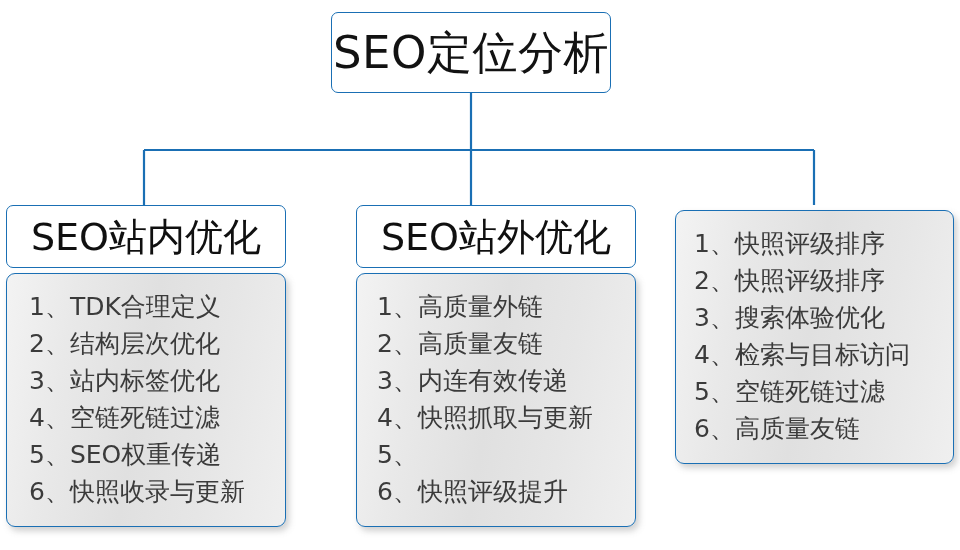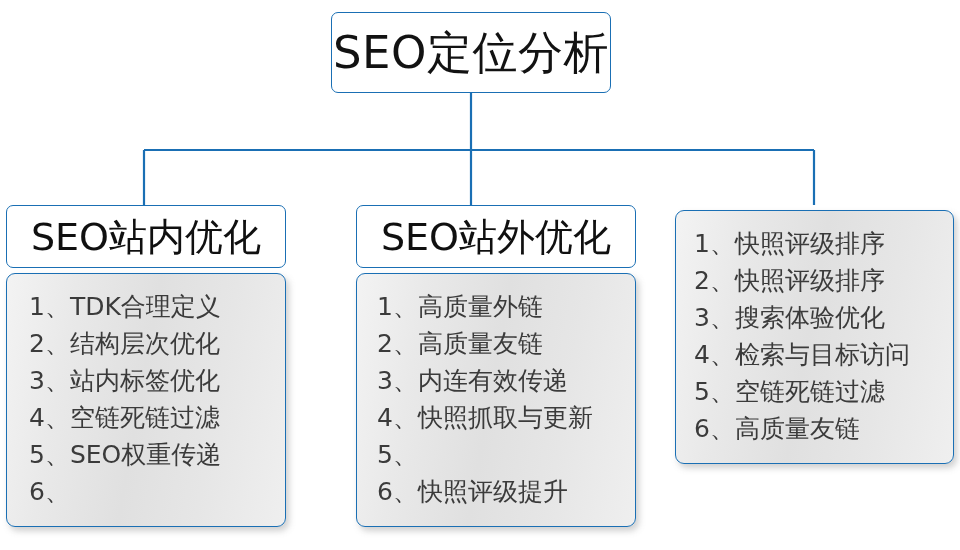--- a/index.html
+++ b/index.html
@@ -168,20 +168,21 @@
         <span class="item-text">空链死链过滤</span>
       </div>
       <div class="list-item">
         <span class="item-index">5</span>
         <span class="item-sep">、</span>
         <span class="item-text">SEO权重传递</span>
       </div>
       <div class="list-item">
         <span class="item-index">6</span>
         <span class="item-sep">、</span>
+        <span class="item-text">快照收录与更新</span>
       </div>
     </div>
   </div>
 
   <div class="column col-1">
     <div class="col-header">
       <span class="header-label">SEO站外优化</span>
     </div>
     <div class="col-body">
       <div class="list-item">

